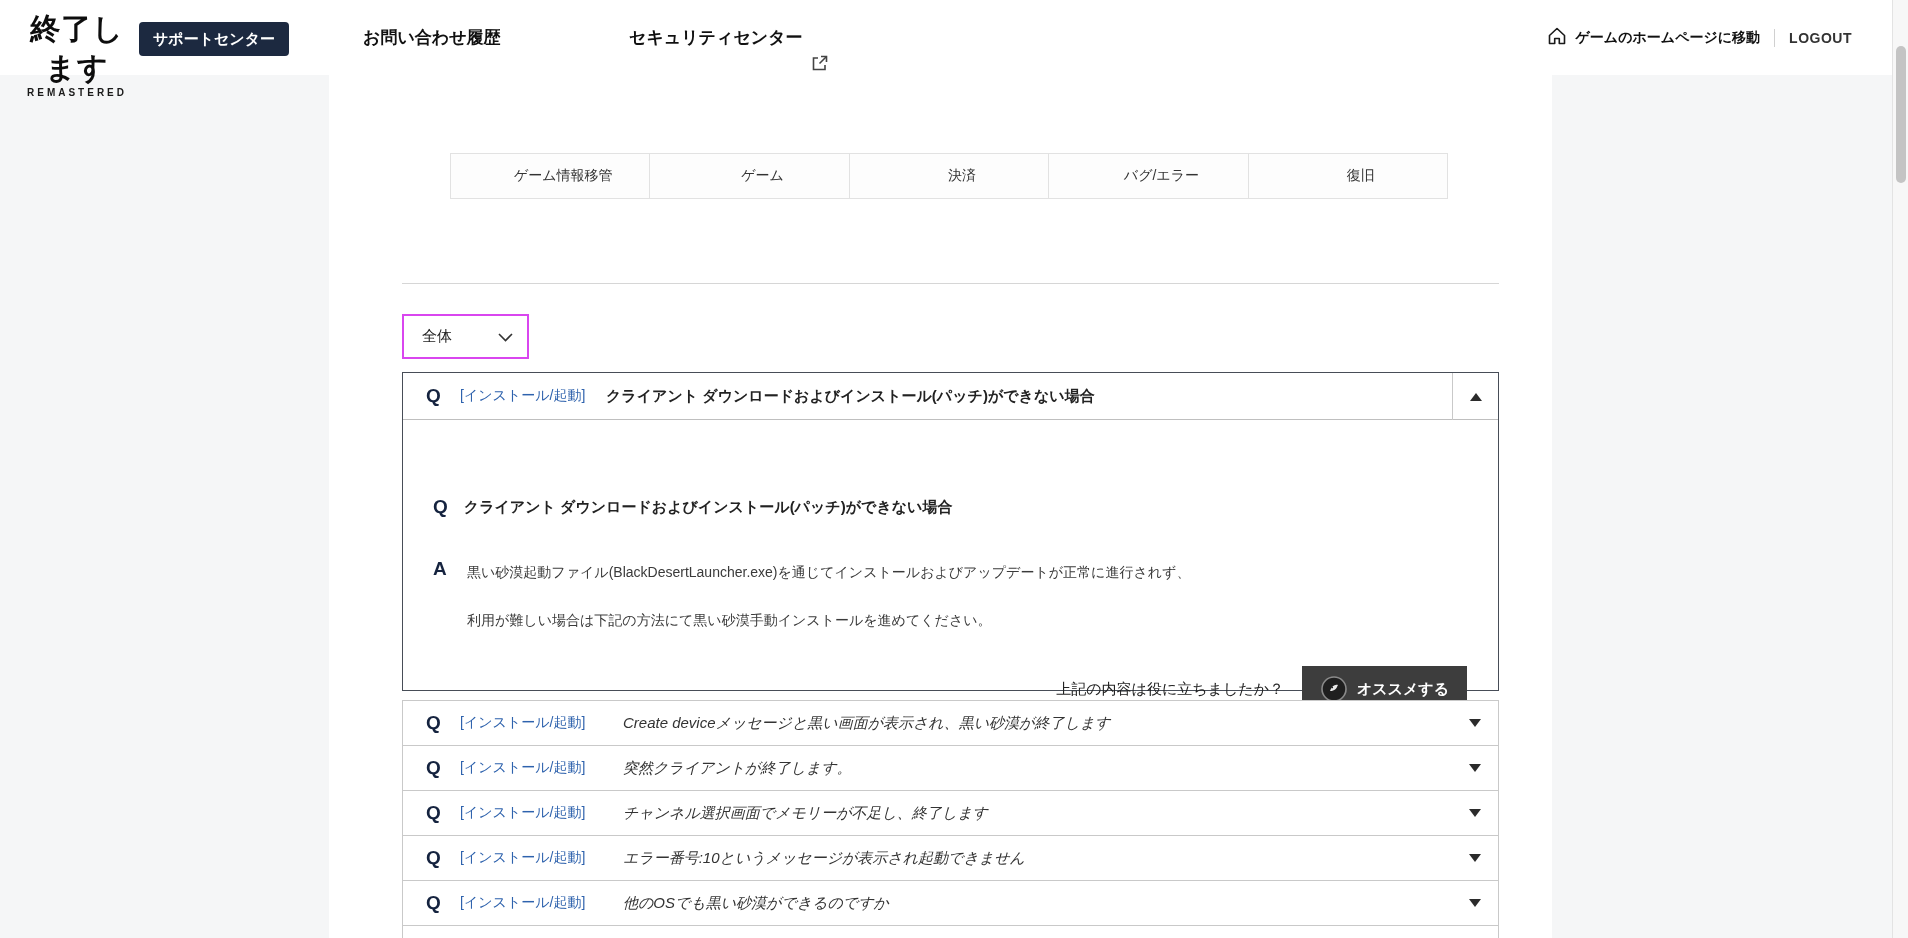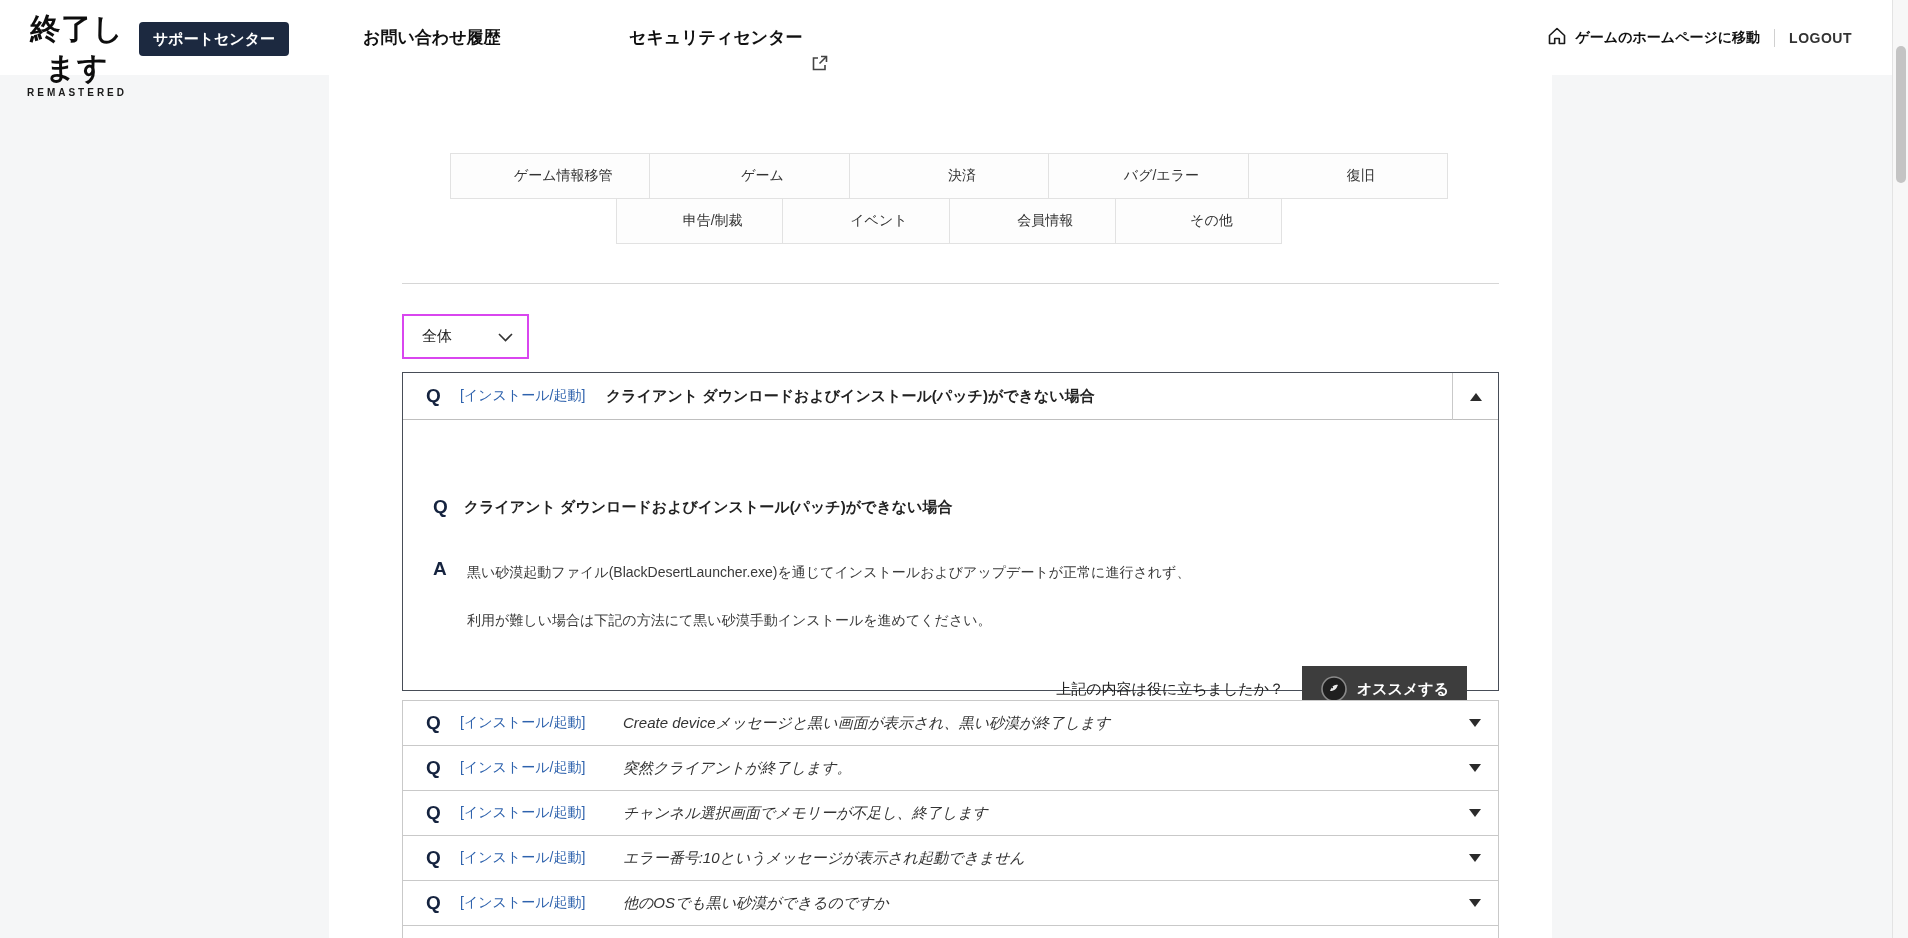--- a/index.html
+++ b/index.html
@@ -194,26 +194,20 @@
   <div class="panel"></div>
 
 
   <div class="tabs">
     <div class="tab-row">
       <div class="tab">ゲーム情報移管</div>
       <div class="tab">ゲーム</div>
       <div class="tab">決済</div>
       <div class="tab">バグ/エラー</div>
       <div class="tab">復旧</div>
-    </div>
-    <div class="tab-row tab-row2">
-      <div class="tab">申告/制裁</div>
-      <div class="tab">イベント</div>
-      <div class="tab">会員情報</div>
-      <div class="tab">その他</div>
     </div>
   </div>
 
   <div class="divider"></div>
 
   <div class="filter">
     <span>全体</span>
     <span>
       <svg width="15" height="9" viewBox="0 0 15 9" fill="none">
         <path d="M1 1l6.5 6.5L14 1" stroke="#333" stroke-width="1.6"></path>

